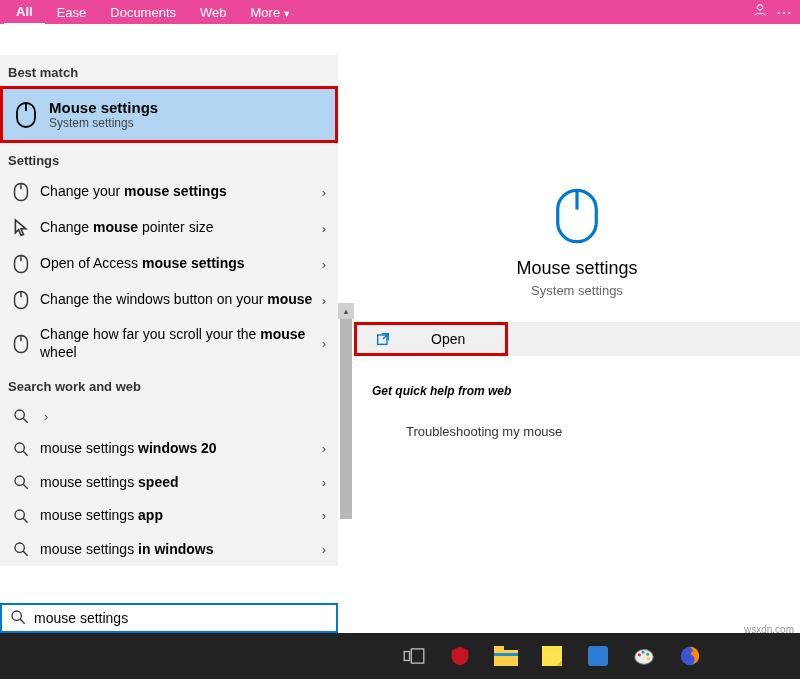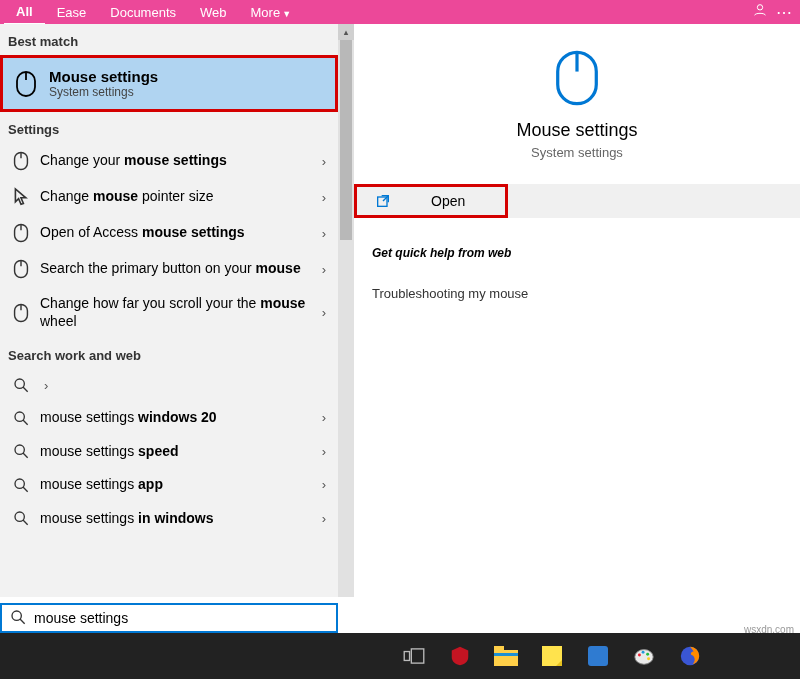--- a/index.html
+++ b/index.html
@@ -7,21 +7,21 @@
 
   
   .topbar { background: #ec4899; color: #fff; height: 24px; display: flex; align-items: center; padding: 0 4px; font-size: 13px; }
   .tab { padding: 4px 12px; cursor: pointer; }
   .tab.active { border-bottom: 2px solid #fff; font-weight: 600; }
   .top-spacer { flex: 1; }
   .top-icon { width: 24px; text-align: center; cursor: pointer; font-size: 16px; }
   .more-caret { font-size: 9px; margin-left: 2px; }
 
   
-  .main { display: flex; height: 573px; }
+  .main { display: flex; height: 573px; align-items: center; }
   .left { width: 338px; background: #f2f2f2; position: relative; display: flex; flex-direction: column; }
   .scrollbar { width: 16px; background: #e1e1e1; position: relative; }
   .scroll-arrow { height: 16px; background: #d0d0d0; text-align: center; font-size: 9px; line-height: 16px; color: #555; cursor: pointer; }
   .scroll-thumb { position: absolute; top: 16px; left: 2px; width: 12px; height: 200px; background: #b8b8b8; }
   .right { flex: 1; background: #fff; display: flex; flex-direction: column; }
 
   .section-header { font-size: 13px; font-weight: 600; padding: 10px 8px 6px 8px; color: #333; }
 
   .best-match { display: flex; align-items: center; background: #b0d4f1; border: 3px solid #d40000; padding: 10px 8px; cursor: pointer; }
   .bm-icon { width: 30px; height: 30px; display: flex; align-items: center; justify-content: center; margin-right: 8px; }
@@ -38,21 +38,21 @@
   .hero-icon { margin: 0 auto 12px auto; width: 60px; height: 60px; }
   .hero-title { font-size: 18px; font-weight: 400; margin-bottom: 4px; }
   .hero-sub { font-size: 13px; color: #666; }
 
   .action-row { display: flex; align-items: center; background: #f0f0f0; margin: 8px 0; }
   .open-btn { display: flex; align-items: center; border: 3px solid #d40000; padding: 6px 40px 6px 18px; cursor: pointer; font-size: 14px; gap: 28px; }
   .open-btn svg { margin-right: 12px; }
 
   .help-section { padding: 20px 18px; }
   .help-header { font-size: 12px; font-weight: 600; margin-bottom: 26px; font-style: italic; }
-  .help-item { font-size: 13px; color: #333; cursor: pointer; }
+  .help-item { font-size: 13px; color: #333; cursor: pointer; margin-left: 34px; }
 
   
   .searchbox { position: absolute; left: 0; bottom: 46px; width: 338px; height: 30px; border: 2px solid #0078d4; background: #fff; display: flex; align-items: center; padding: 0 8px; }
   .search-icon { margin-right: 8px; }
   .search-input { border: none; outline: none; font-size: 14px; flex: 1; }
 
   
   .taskbar { position: absolute; bottom: 0; left: 0; width: 800px; height: 46px; background: #222; display: flex; align-items: center; padding-left: 400px; gap: 18px; }
   .task-icon { width: 28px; height: 28px; display: flex; align-items: center; justify-content: center; cursor: pointer; }
 
@@ -131,21 +131,21 @@
       <div class="chev">›</div>
     </div>
 
     <div class="result-row">
       <div class="row-icon">
         <svg width="16" height="20" viewBox="0 0 22 28" fill="none" stroke="#333" stroke-width="2">
             <rect x="2" y="2" width="18" height="24" rx="9"></rect>
             <line x1="11" y1="2" x2="11" y2="10"></line>
           </svg>
       </div>
-      <div class="row-text"><span>Search the primary button on your </span><b>mouse</b><span></span></div>
+      <div class="row-text"><span>Change the windows button on your </span><b>mouse</b><span></span></div>
       <div class="chev">›</div>
     </div>
 
     <div class="result-row">
       <div class="row-icon">
         <svg width="16" height="20" viewBox="0 0 22 28" fill="none" stroke="#333" stroke-width="2">
             <rect x="2" y="2" width="18" height="24" rx="9"></rect>
             <line x1="11" y1="2" x2="11" y2="10"></line>
           </svg>
       </div>

